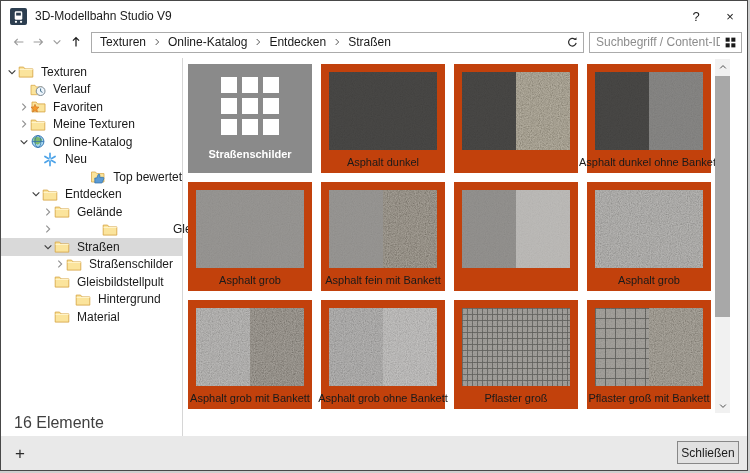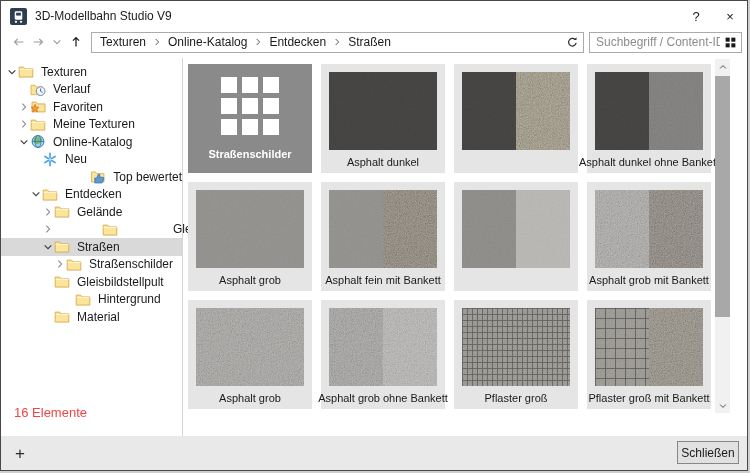--- a/index.html
+++ b/index.html
@@ -37,25 +37,25 @@
   
   .main{flex:1;display:flex;min-height:0;position:relative;background:#fff;}
   .sidebar{flex:0 0 182px;width:182px;border-right:1px solid #d6d6d6;position:relative;}
   .tree{padding-top:5px;}
   .tree-row{height:17.5px;display:flex;align-items:center;font-size:12px;color:#1a1a1a;cursor:default;}
   .tree-row.selected{background:#d9d9d9;}
   .expander{width:13px;flex:0 0 13px;display:flex;align-items:center;justify-content:center;}
   .ticon{width:17px;height:16px;flex:0 0 17px;margin-right:6px;display:flex;align-items:center;}
   .ticon svg{width:16px;height:15px;display:block;}
   .tree-label{white-space:nowrap;}
-  .status{position:absolute;left:13px;bottom:16px;font-size:13px;color:#ef4444;}
+  .status{position:absolute;left:13px;bottom:4px;font-size:16px;color:#404040;}
   
   .content{flex:1;position:relative;padding:6px 0 0 5px;overflow:hidden;}
   .grid{display:grid;grid-template-columns:repeat(4,124px);grid-auto-rows:109px;gap:9px;}
-  .tile{background:#e5e5e5;display:flex;flex-direction:column;align-items:center;cursor:default;}
+  .tile{background:#c2410c;display:flex;flex-direction:column;align-items:center;cursor:default;}
   .tile.folder{background:#8a8a8a;}
   .thumb{width:108px;height:78px;margin-top:8px;display:flex;position:relative;overflow:hidden;}
   .half{flex:1;position:relative;}
   .grain-ov{position:absolute;left:0;top:0;width:100%;height:100%;}
   .tile-label{flex:1;display:flex;align-items:center;font-size:11px;color:#1a1a1a;white-space:nowrap;}
   .tile.folder .tile-label{color:#fff;font-weight:bold;}
   .folder-grid{margin-top:13px;display:grid;grid-template-columns:repeat(3,16px);
     grid-template-rows:repeat(3,16px);gap:5px;width:58px;height:58px;}
   .folder-grid div{background:#fff;}
   .cobble-small{background-color:#97948f;
@@ -463,42 +463,42 @@
               </div>
               <div class="half" style="background-color: rgb(185, 183, 180);">
                 <svg class="grain-ov" preserveAspectRatio="none" style="opacity: 0.1;">
                   <rect width="100%" height="100%" filter="url(#grain)"></rect>
                 </svg>
               </div>
             </div>
           </div>
           <div class="tile">
             <div class="thumb">
+              <div class="half" style="background-color: rgb(156, 154, 150);">
+                <svg class="grain-ov" preserveAspectRatio="none" style="opacity: 0.42;">
+                  <rect width="100%" height="100%" filter="url(#grain)"></rect>
+                </svg>
+              </div>
+            </div>
+            <div class="tile-label">Asphalt grob</div>
+          </div>
+          <div class="tile">
+            <div class="thumb">
               <div class="half" style="background-color: rgb(163, 161, 158);">
                 <svg class="grain-ov" preserveAspectRatio="none" style="opacity: 0.42;">
                   <rect width="100%" height="100%" filter="url(#grain)"></rect>
                 </svg>
               </div>
               <div class="half" style="background-color: rgb(108, 99, 85);">
                 <svg class="grain-ov" preserveAspectRatio="none" style="opacity: 0.5;">
                   <rect width="100%" height="100%" filter="url(#grain)"></rect>
                 </svg>
               </div>
             </div>
             <div class="tile-label">Asphalt grob mit Bankett</div>
-          </div>
-          <div class="tile">
-            <div class="thumb">
-              <div class="half" style="background-color: rgb(156, 154, 150);">
-                <svg class="grain-ov" preserveAspectRatio="none" style="opacity: 0.42;">
-                  <rect width="100%" height="100%" filter="url(#grain)"></rect>
-                </svg>
-              </div>
-            </div>
-            <div class="tile-label">Asphalt grob</div>
           </div>
           <div class="tile">
             <div class="thumb">
               <div class="half" style="background-color: rgb(153, 151, 149);">
                 <svg class="grain-ov" preserveAspectRatio="none" style="opacity: 0.42;">
                   <rect width="100%" height="100%" filter="url(#grain)"></rect>
                 </svg>
               </div>
               <div class="half" style="background-color: rgb(180, 178, 176);">
                 <svg class="grain-ov" preserveAspectRatio="none" style="opacity: 0.38;">

